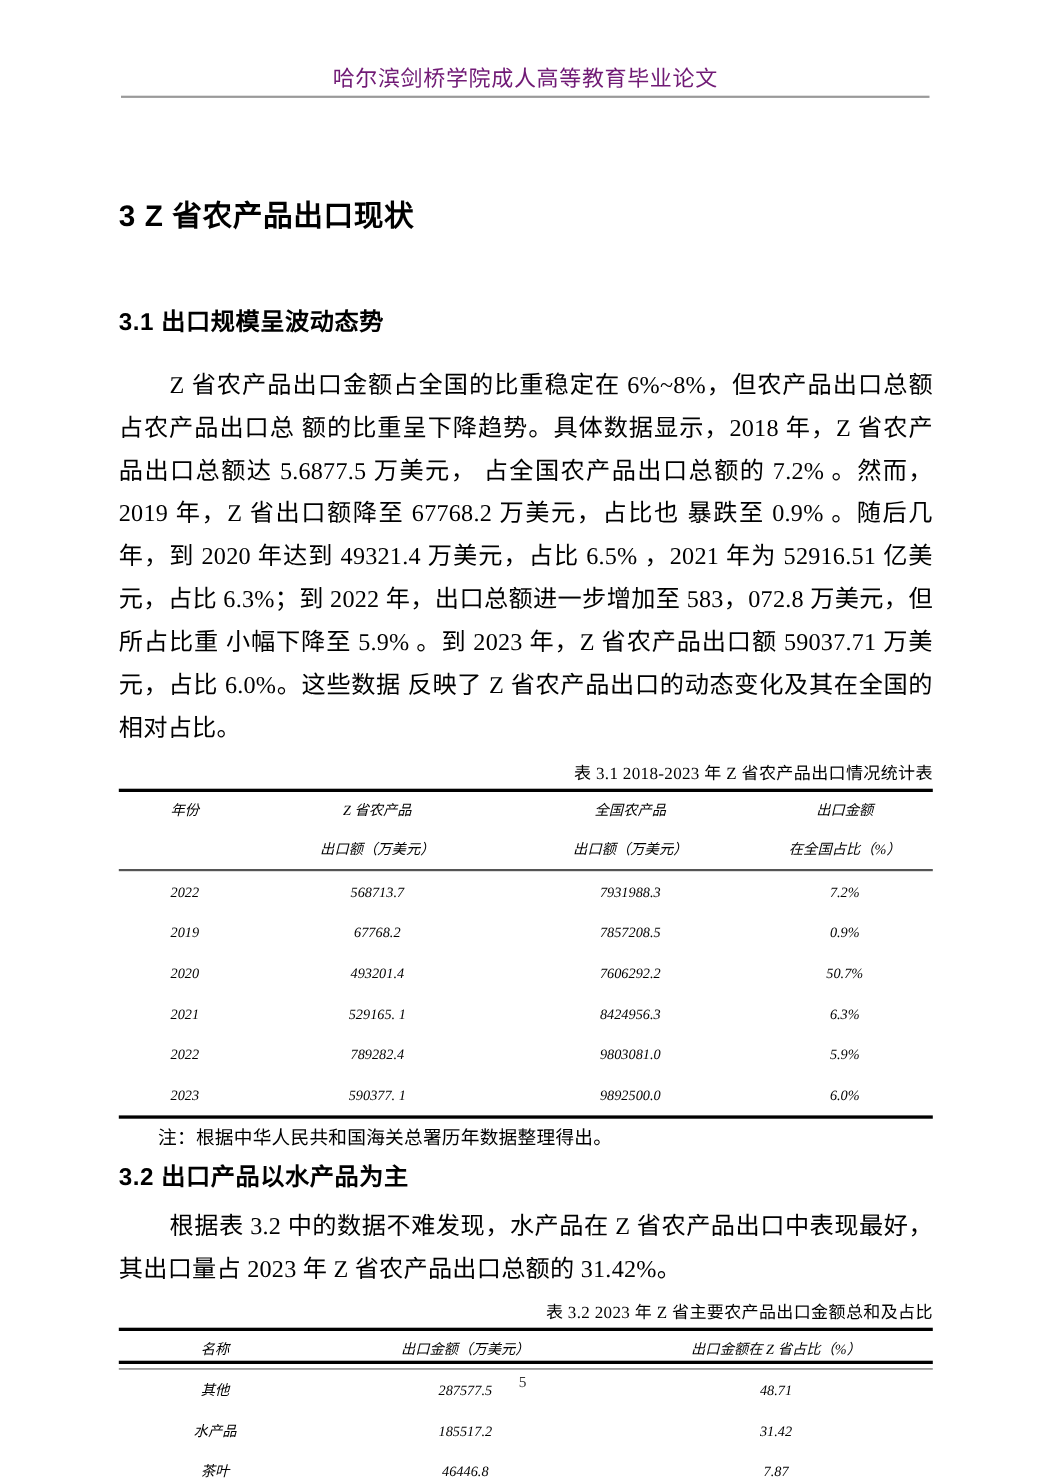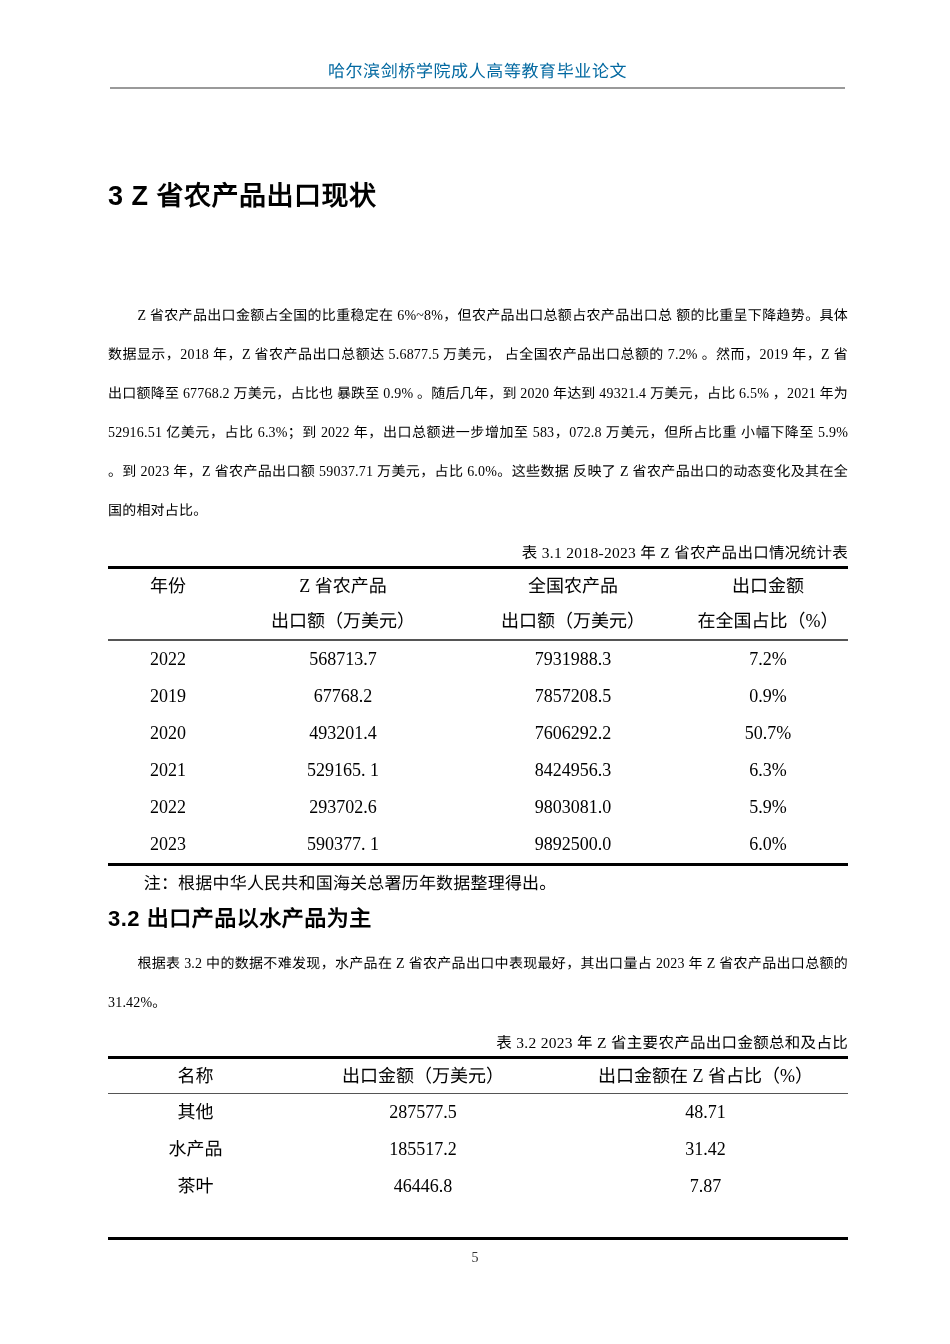--- a/index.html
+++ b/index.html
@@ -27,23 +27,23 @@
   
   .header {
     position: absolute;
     top: 62px;
     left: 110px;
     width: 735px;
     text-align: center;
   }
   .header-text {
     font-family: "Liberation Serif", "DejaVu Serif", serif;
-    font-size: 17px;
+    font-size: 20px;
     letter-spacing: 0.6px;
-    color: #0369a1;
+    color: #701a75;
     line-height: 20px;
   }
   .header-rule {
     margin-top: 5px;
     height: 2px;
     background: #9a9a9a;
     width: 735px;
   }
 
   
@@ -72,21 +72,21 @@
     padding: 0;
     line-height: 34px;
     letter-spacing: 0.5px;
   }
 
   .spacer-after-h1 { height: 60px; }
   .spacer-after-h2 { height: 20px; }
 
   p.body {
     font-family: "Liberation Serif", "DejaVu Serif", serif;
-    font-size: 14px;
+    font-size: 22px;
     line-height: 39px;
     margin: 0;
     text-align: justify;
     text-justify: inter-ideograph;
     letter-spacing: 0.2px;
   }
   p.body.indent { text-indent: 2.1em; }
 
   
   .caption {
@@ -96,22 +96,23 @@
     line-height: 26px;
     margin: 0;
     letter-spacing: 0.3px;
   }
 
   
   table.tbl {
     width: 740px;
     border-collapse: collapse;
     font-family: "Liberation Serif", "DejaVu Serif", serif;
-    font-size: 18px;
+    font-size: 13px;
     table-layout: fixed;
+    font-style: italic;
   }
   table.tbl th, table.tbl td {
     border: none;
     padding: 0;
     text-align: center;
     font-weight: normal;
   }
   .rule-top    { height: 3px; background: #000000; width: 740px; }
   .rule-mid    { height: 1.6px; background: #555555; width: 740px; }
   .rule-bottom { height: 3px; background: #000000; width: 740px; }
@@ -166,20 +167,21 @@
   <div class="header">
     <div class="header-text">哈尔滨剑桥学院成人高等教育毕业论文</div>
     <div class="header-rule"></div>
   </div>
 
   <div class="content">
 
     <h1 class="sec">3  Z 省农产品出口现状</h1>
     <div class="spacer-after-h1"></div>
 
+    <h2 class="subsec">3.1  出口规模呈波动态势</h2>
     <div class="spacer-after-h2"></div>
 
     <p class="body indent">Z 省农产品出口金额占全国的比重稳定在 6%~8%，但农产品出口总额占农产品出口总 额的比重呈下降趋势。具体数据显示，2018 年，Z 省农产品出口总额达 5.6877.5 万美元， 占全国农产品出口总额的 7.2% 。然而，2019 年，Z 省出口额降至 67768.2 万美元，占比也 暴跌至 0.9% 。随后几年，到 2020 年达到 49321.4 万美元，占比 6.5% ，2021 年为 52916.51 亿美元，占比 6.3%；到 2022 年，出口总额进一步增加至 583，072.8 万美元，但所占比重 小幅下降至 5.9% 。到 2023 年，Z 省农产品出口额 59037.71 万美元，占比 6.0%。这些数据 反映了 Z 省农产品出口的动态变化及其在全国的相对占比。</p>
 
     <div style="height:10px"></div>
 
     <p class="caption">表 3.1 2018-2023 年 Z 省农产品出口情况统计表</p>
 
     <div class="rule-top"></div>
     <table class="tbl">
@@ -220,21 +222,21 @@
           <td class="col-pct">50.7%</td>
         </tr>
         <tr class="data-row">
           <td class="col-year">2021</td>
           <td class="col-prov">529165. 1</td>
           <td class="col-natl">8424956.3</td>
           <td class="col-pct">6.3%</td>
         </tr>
         <tr class="data-row">
           <td class="col-year">2022</td>
-          <td class="col-prov">293702.6</td>
+          <td class="col-prov">789282.4</td>
           <td class="col-natl">9803081.0</td>
           <td class="col-pct">5.9%</td>
         </tr>
         <tr class="data-row">
           <td class="col-year">2023</td>
           <td class="col-prov">590377. 1</td>
           <td class="col-natl">9892500.0</td>
           <td class="col-pct">6.0%</td>
         </tr>
       </tbody>

